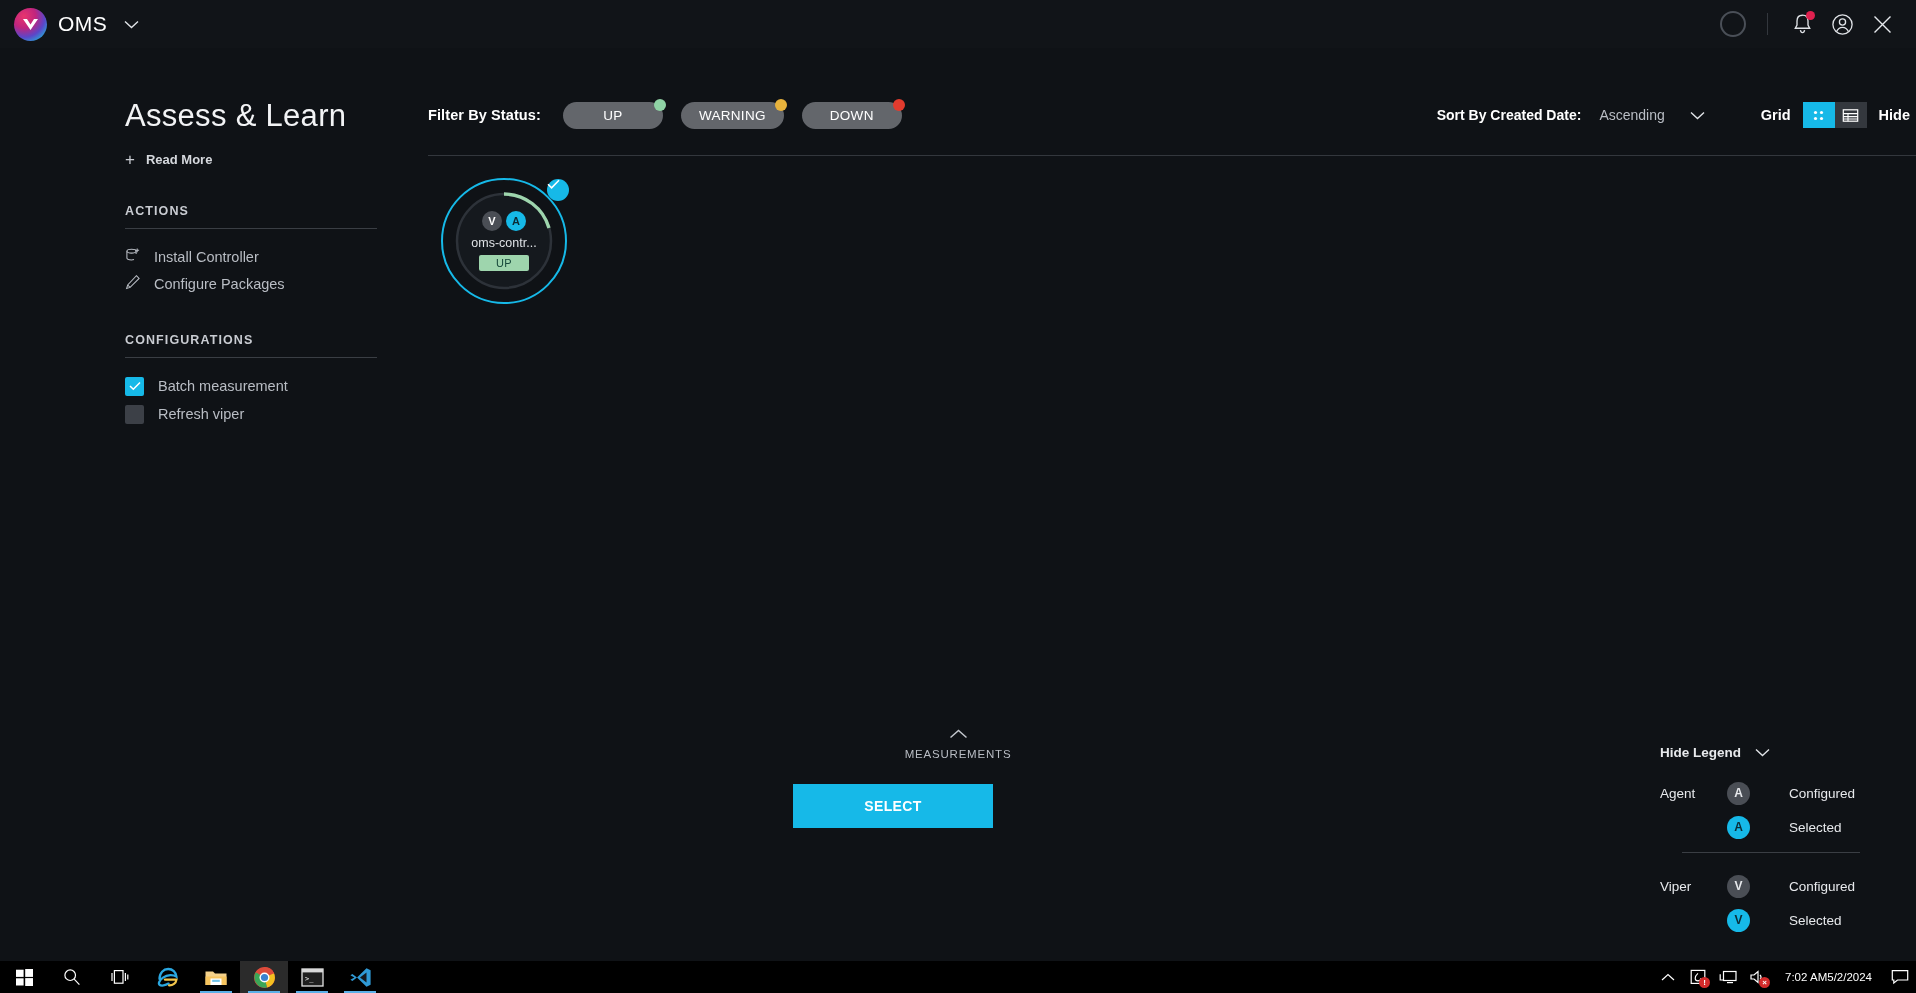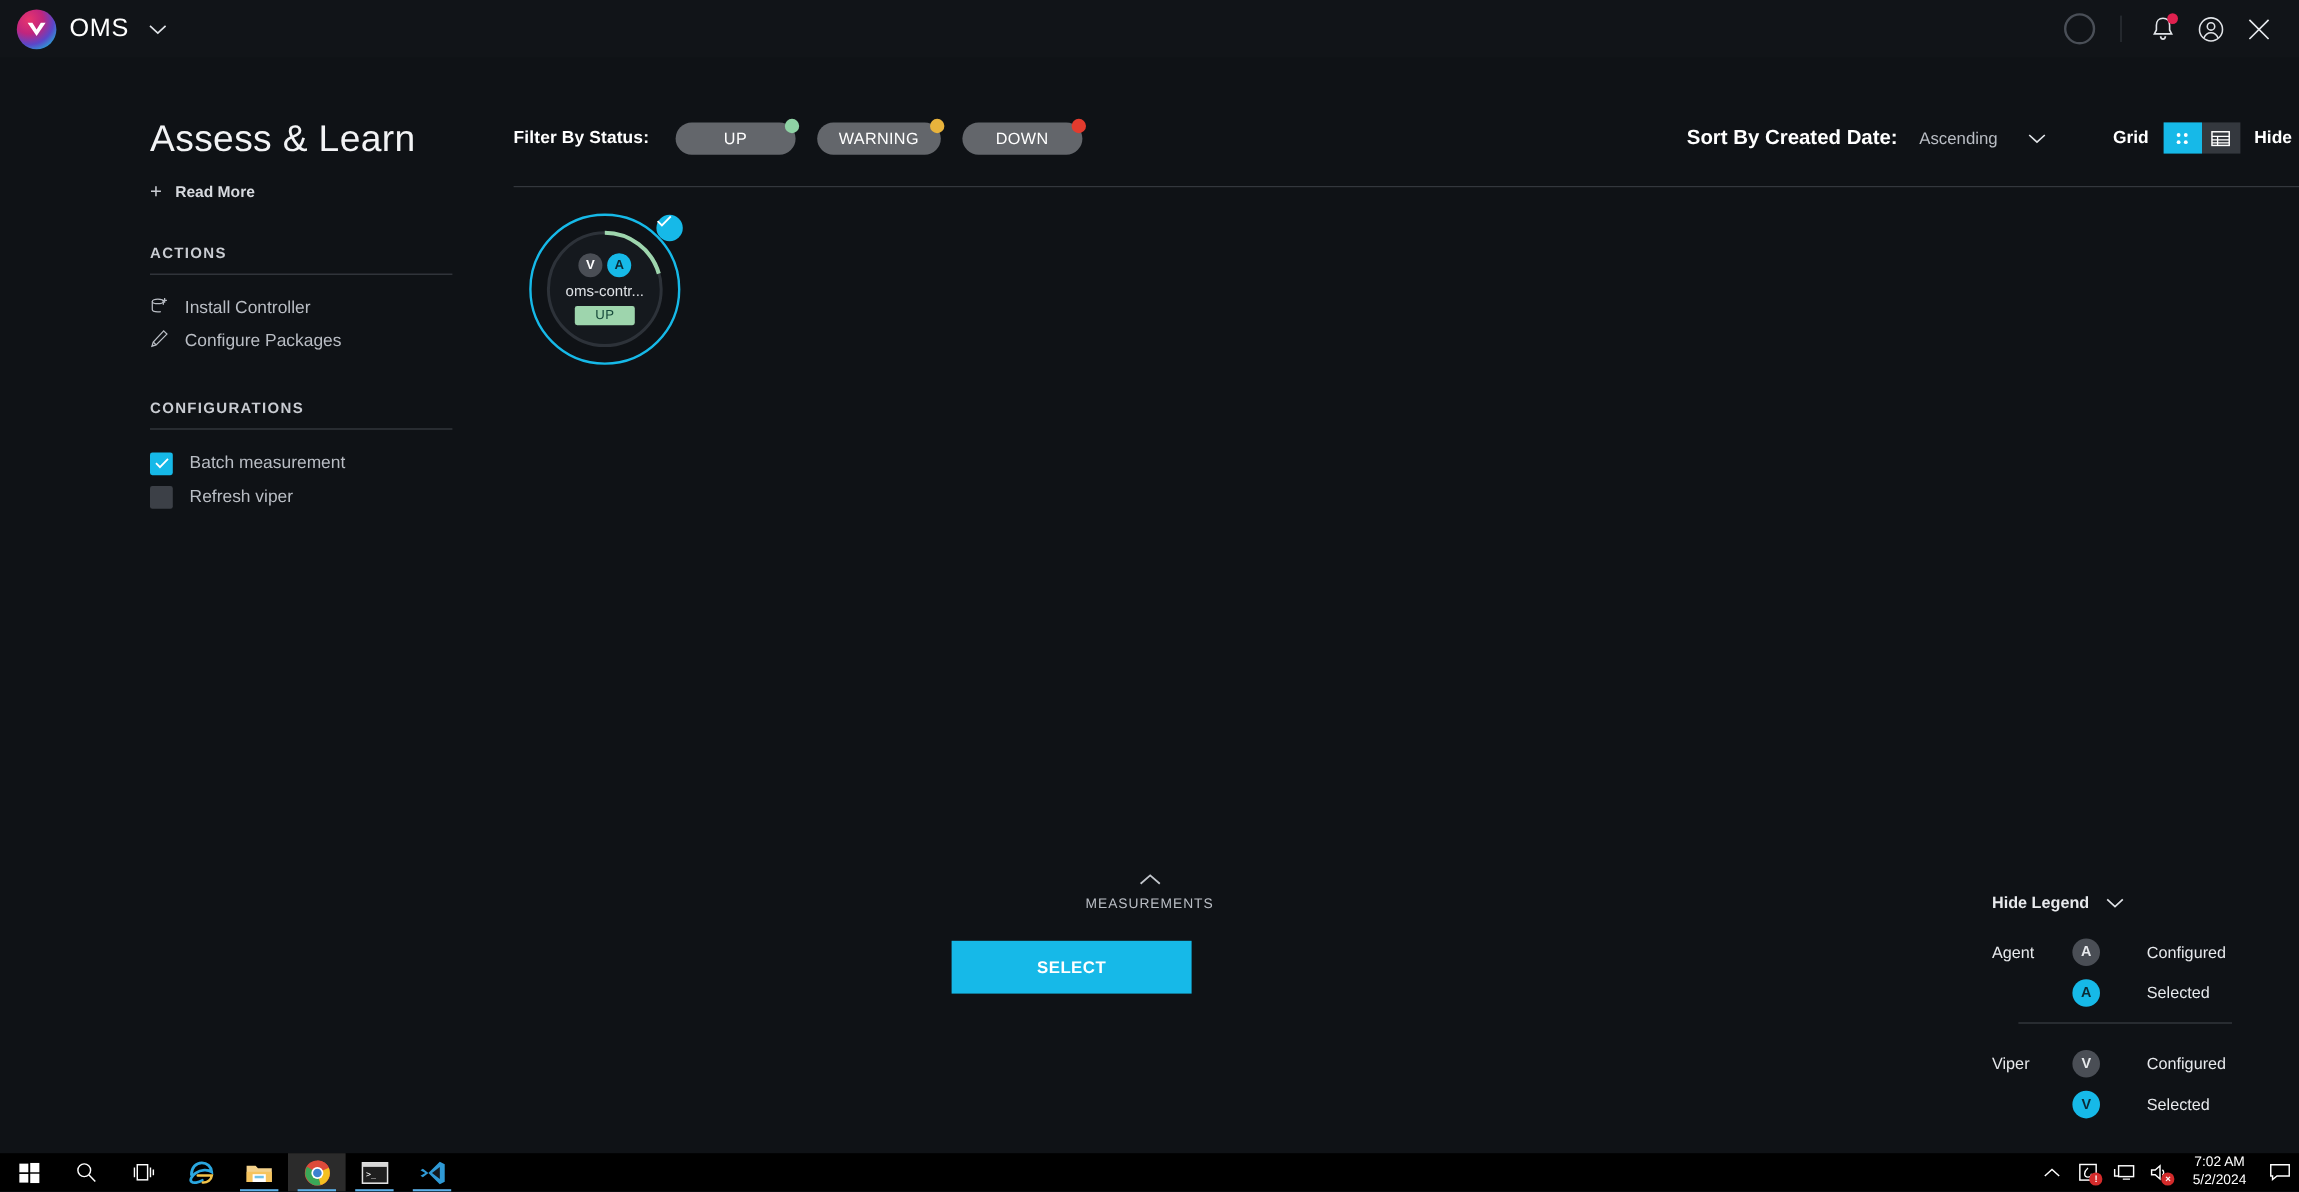--- a/index.html
+++ b/index.html
@@ -107,21 +107,21 @@
     position: relative; height: 27px; min-width: 100px; padding: 0 18px;
     border-radius: 14px; background: #63666b;
     display: flex; align-items: center; justify-content: center;
     font-size: 13.5px; color: #ffffff; letter-spacing: 0.3px;
   }
   .pill-dot {
     position: absolute; right: -3px; top: -3px;
     width: 12px; height: 12px; border-radius: 50%;
   }
   .sortzone { margin-left: auto; display: flex; align-items: center; }
-  .sort-label { font-size: 17px; color: #ffffff; font-weight: 600; }
+  .sort-label { font-size: 14px; color: #ffffff; font-weight: 600; }
   .sort-value { margin-left: 18px; font-size: 14px; color: #b9bdc4; }
   .sort-caret { margin-left: 25px; display: flex; align-items: center; }
   .viewzone { display: flex; align-items: center; margin-left: 56px; margin-right: 6px; }
   .view-text { font-size: 14.5px; color: #ffffff; font-weight: 600; }
   .toggle-wrap { display: flex; margin: 0 12px; }
   .tg {
     width: 32px; height: 26px; display: flex; align-items: center; justify-content: center;
   }
   .tg.on { background: #16b9e8; }
   .tg.off { background: #34383e; }
@@ -224,21 +224,21 @@
     width: 30px; height: 32px; display: flex; align-items: center; justify-content: center;
     position: relative;
   }
   .tray-err {
     position: absolute; right: 3px; bottom: 5px;
     width: 11px; height: 11px; border-radius: 50%; background: #d42b2b;
     display: flex; align-items: center; justify-content: center;
     font-size: 8px; color: #fff; font-weight: 700;
   }
   .clock {
-    display: flex; flex-direction: column; align-items: center; justify-content: center;
+    display: flex; flex-direction: row; align-items: center; justify-content: center;
     height: 32px; padding: 0 12px; color: #ffffff; font-size: 11.5px; line-height: 15px;
   }
   .notif { width: 32px; height: 32px; display: flex; align-items: center; justify-content: center; }
 </style>
 </head>
 <body>
 
 <div class="topbar">
   <div class="brand">
     <div class="logo">

